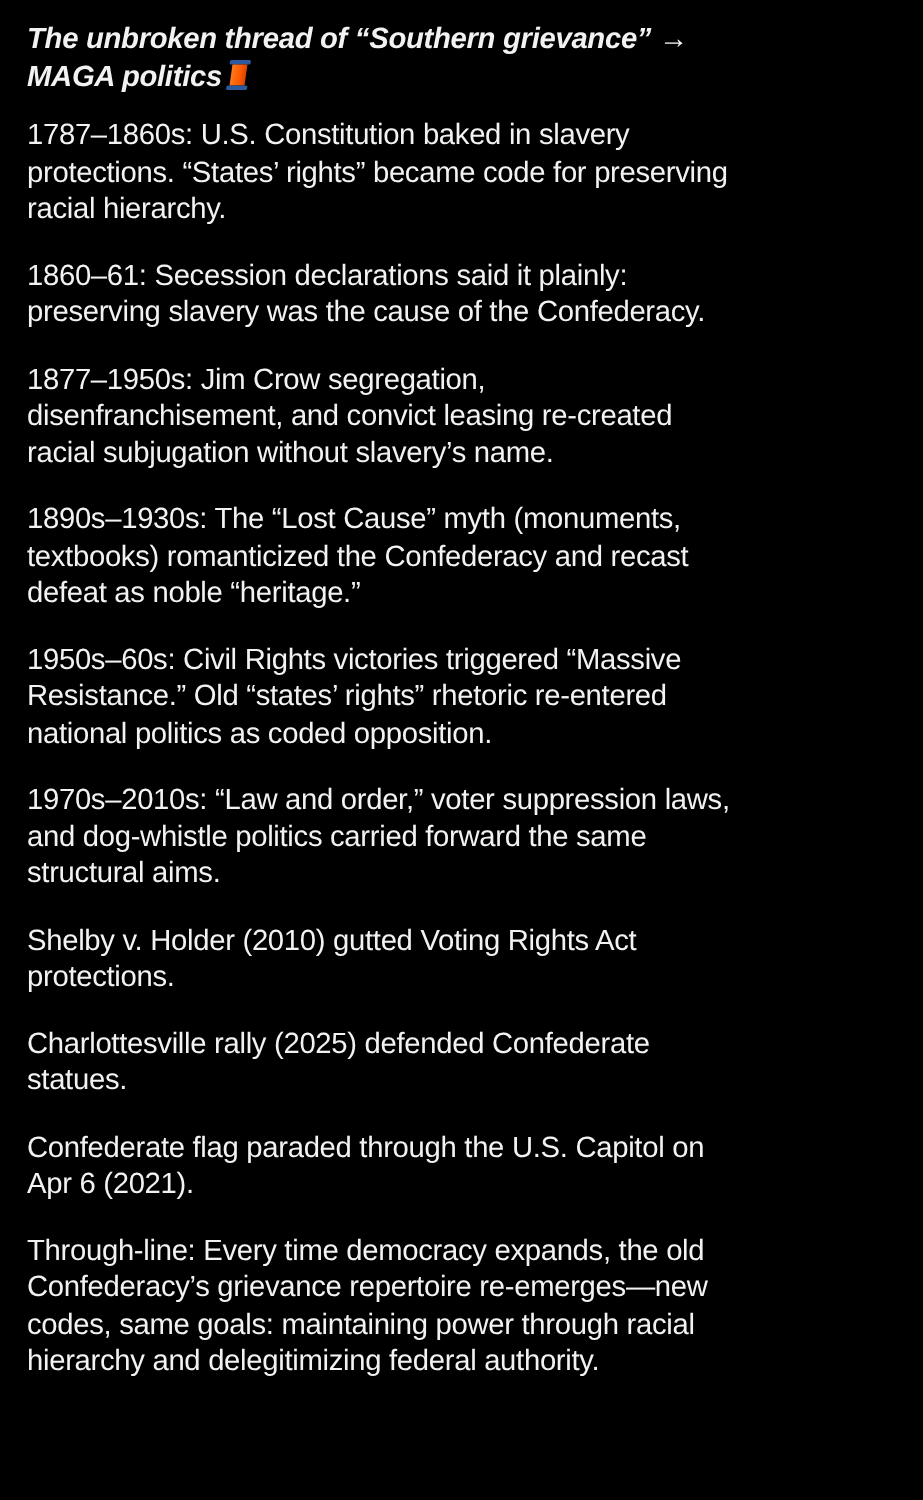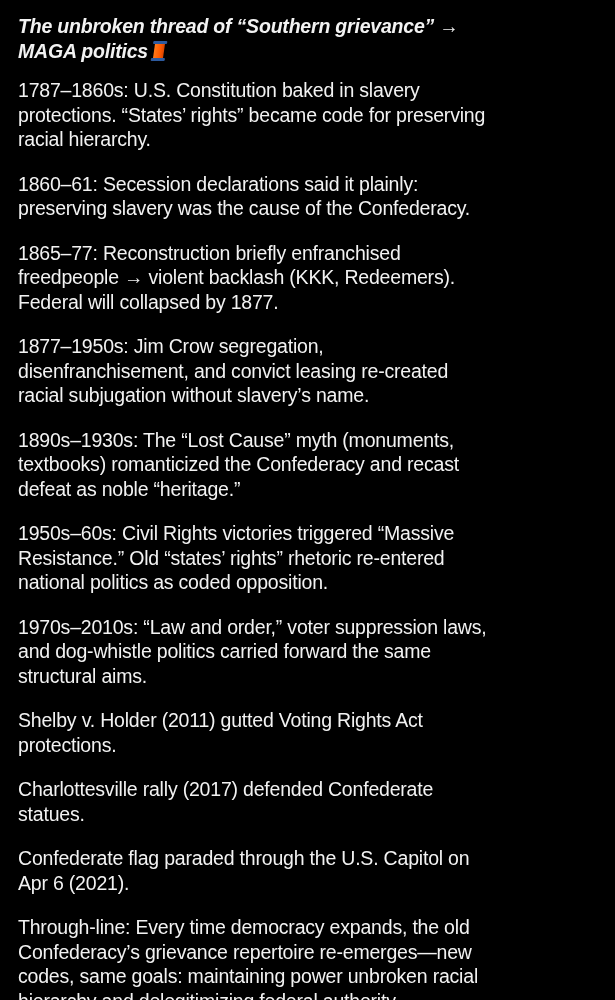--- a/index.html
+++ b/index.html
@@ -62,22 +62,21 @@
     }
   </style>
 </head>
 <body>
 
 <div class="post">
   <div class="title"><span>The unbroken thread of “Southern grievance” → MAGA politics</span><span class="spool"><span class="cap top"></span><span class="thread"></span><span class="cap bot"></span></span></div>
 
   <p class="para">1787–1860s: U.S. Constitution baked in slavery protections. “States’ rights” became code for preserving racial hierarchy.</p>
   <p class="para">1860–61: Secession declarations said it plainly: preserving slavery was the cause of the Confederacy.</p>
-  <p class="para">1865–77: Reconstruction briefly enfranchised freedpeople → violent backlash (KKK, Redeemers). Federal will collapsed by 1877.</p>
   <p class="para">1877–1950s: Jim Crow segregation, disenfranchisement, and convict leasing re-created racial subjugation without slavery’s name.</p>
   <p class="para">1890s–1930s: The “Lost Cause” myth (monuments, textbooks) romanticized the Confederacy and recast defeat as noble “heritage.”</p>
   <p class="para">1950s–60s: Civil Rights victories triggered “Massive Resistance.” Old “states’ rights” rhetoric re-entered national politics as coded opposition.</p>
   <p class="para">1970s–2010s: “Law and order,” voter suppression laws, and dog-whistle politics carried forward the same structural aims.</p>
-  <p class="para">Shelby v. Holder (2011) gutted Voting Rights Act protections.</p>
-  <p class="para">Charlottesville rally (2017) defended Confederate statues.</p>
+  <p class="para">Shelby v. Holder (2010) gutted Voting Rights Act protections.</p>
+  <p class="para">Charlottesville rally (2025) defended Confederate statues.</p>
   <p class="para">Confederate flag paraded through the U.S. Capitol on Apr 6 (2021).</p>
-  <p class="para">Through-line: Every time democracy expands, the old Confederacy’s grievance repertoire re-emerges—new codes, same goals: maintaining power unbroken racial hierarchy and delegitimizing federal authority.</p>
+  <p class="para">Through-line: Every time democracy expands, the old Confederacy’s grievance repertoire re-emerges—new codes, same goals: maintaining power through racial hierarchy and delegitimizing federal authority.</p>
 </div>
 
 </body></html>

